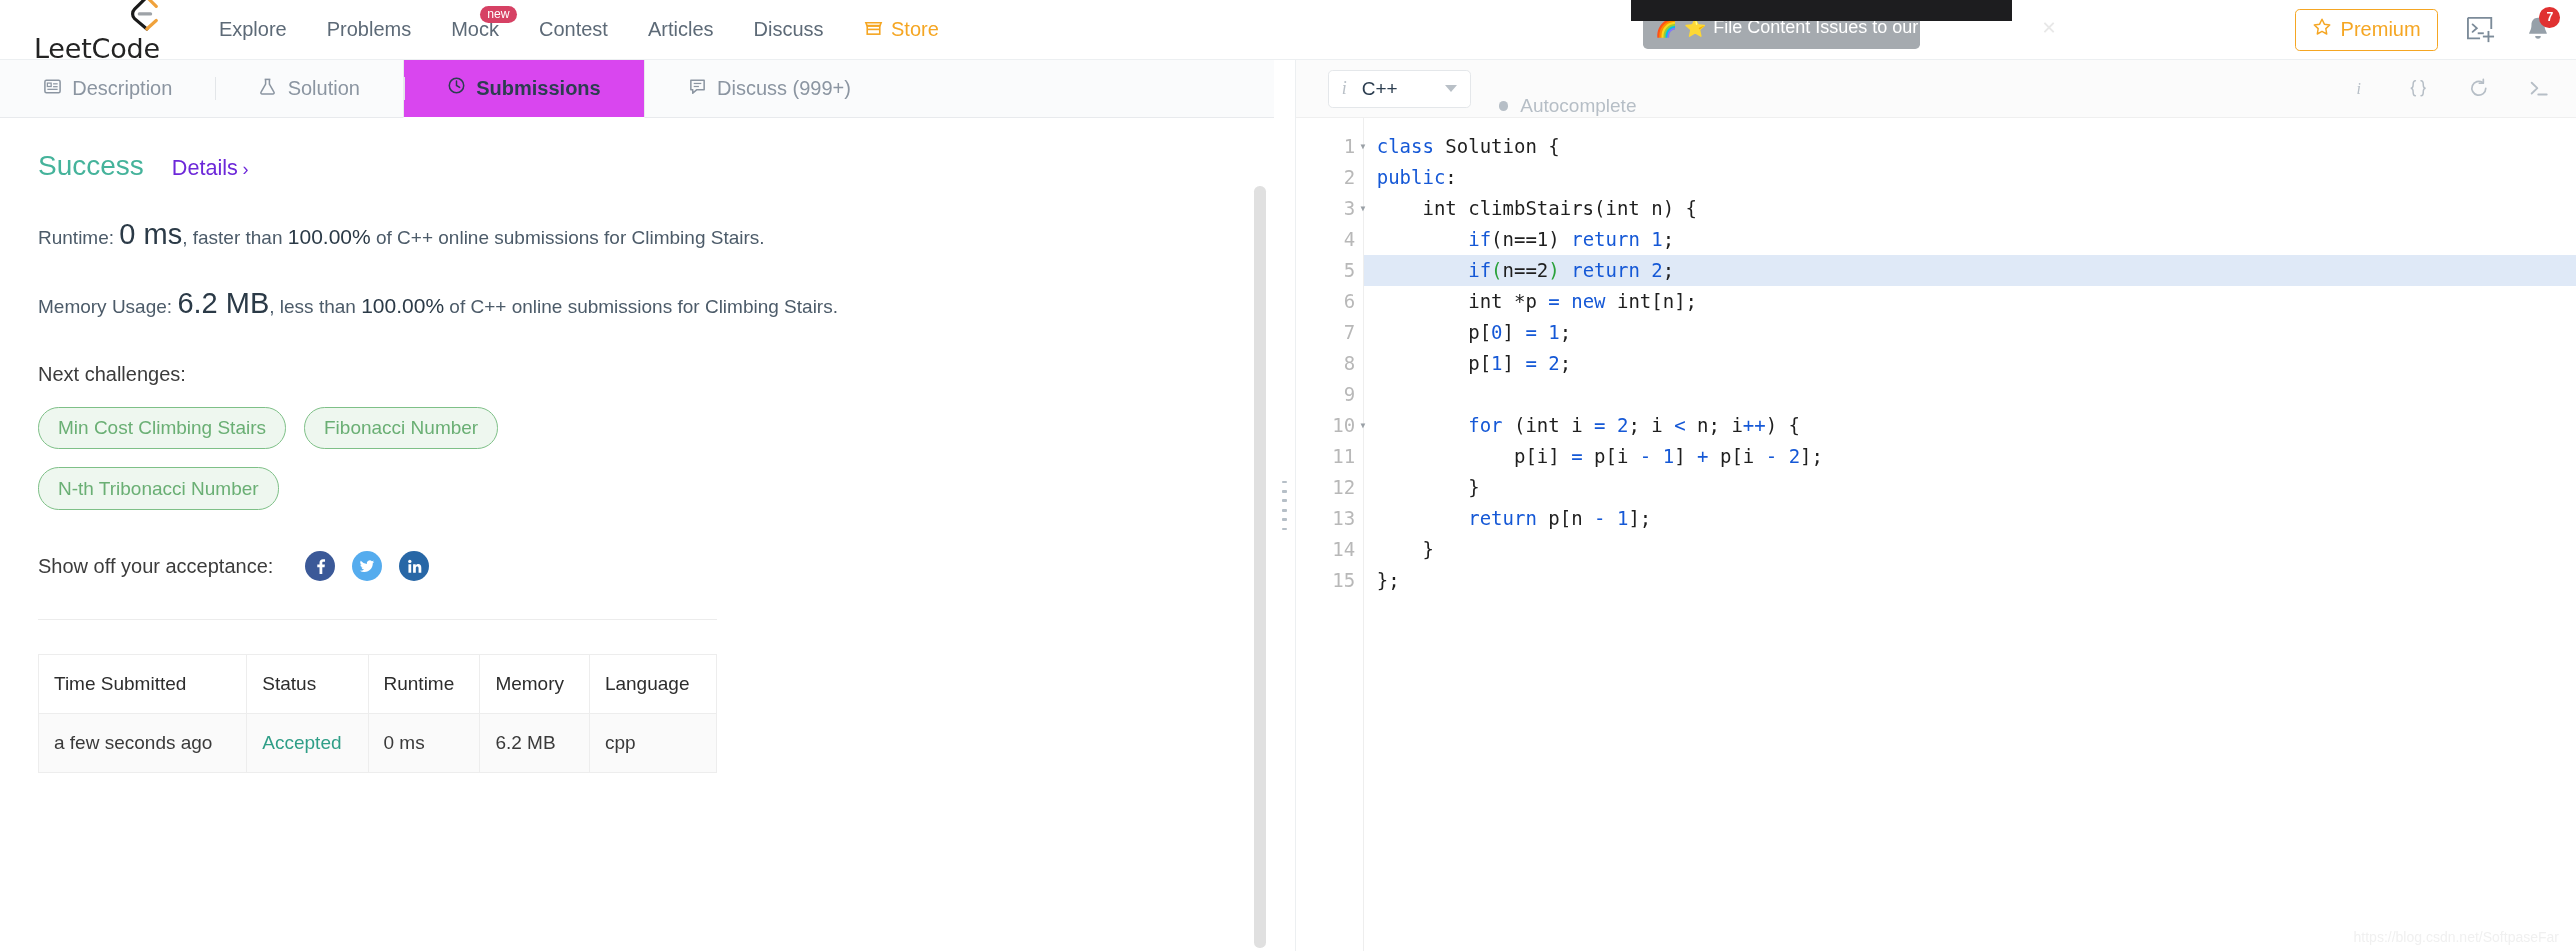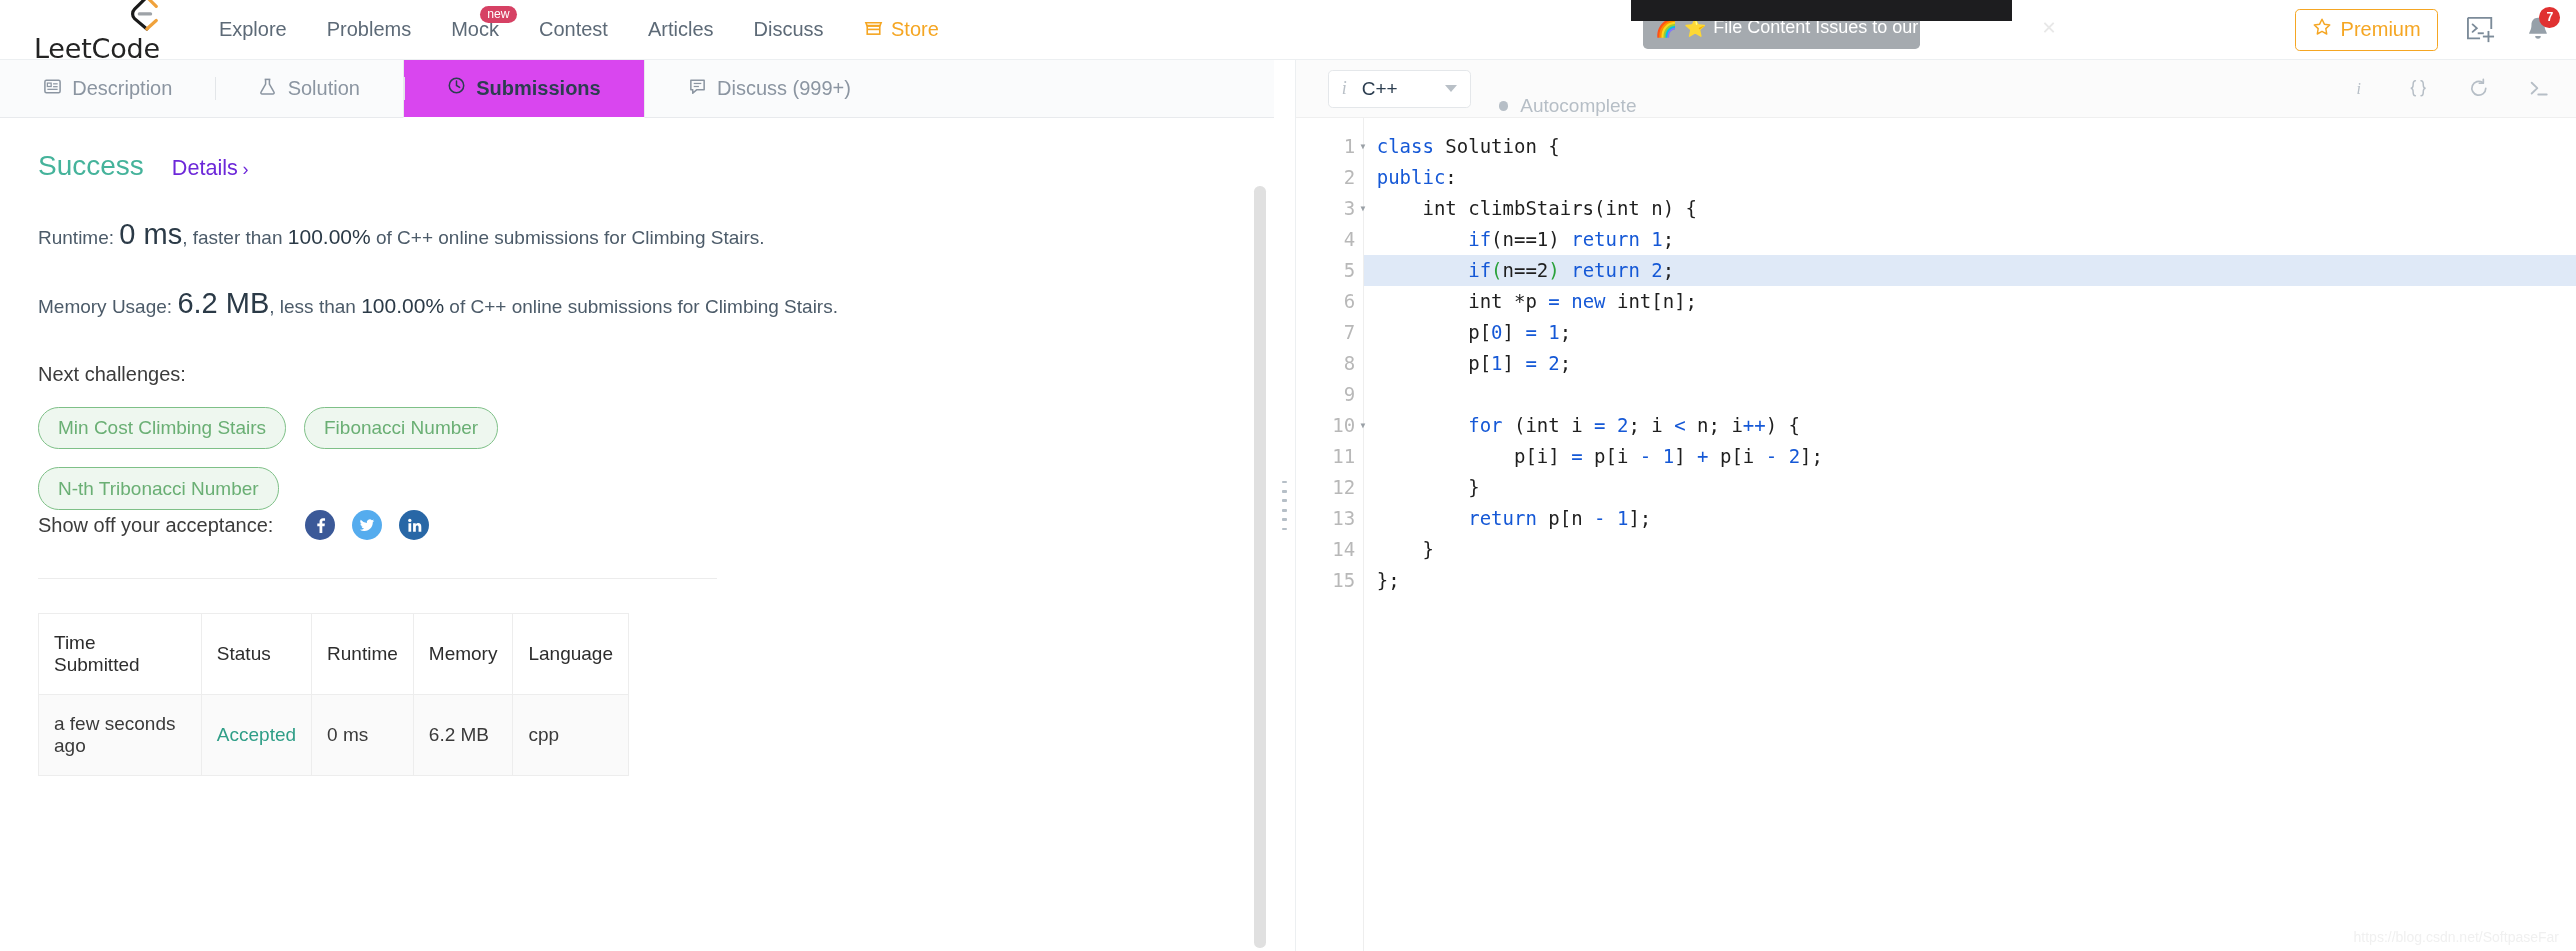--- a/index.html
+++ b/index.html
@@ -119,33 +119,33 @@
   .stat-line .pct { font-size: 21px; color: #2b3a47; }
 
   #next-title { margin-top: 43px; font-size: 20px; color: #3c3c3c; }
   #chips { margin-top: 20.7px; display: flex; flex-wrap: wrap; gap: 18px; max-width: 658px; }
   .chip {
     border: 1.3px solid #7ec087; background: #eef7ef; color: #6aaf74;
     border-radius: 20.7px; padding: 9.4px 19px; font-size: 19px; cursor: pointer;
     white-space: nowrap;
   }
 
-  #share-row { display: flex; align-items: center; gap: 32px; }
+  #share-row { margin-top: 41px; display: flex; align-items: center; gap: 32px; }
   #share-label { font-size: 20px; color: #3c3c3c; }
   #share-icons { display: flex; gap: 17px; }
   .soc {
     width: 30px; height: 30px; border-radius: 50%;
     display: flex; align-items: center; justify-content: center;
     cursor: pointer;
   }
   .soc svg { display: block; }
 
   #divider { margin-top: 38px; height: 0.9px; background: #ececec; width: 679px; }
 
-  #subs-table { margin-top: 34px; width: 591px; border-collapse: collapse; }
+  #subs-table { margin-top: 34px; width: 679px; border-collapse: collapse; }
   #subs-table th, #subs-table td {
     border: 0.9px solid #ededed; text-align: left;
     padding: 18px 15px; font-size: 19px;
   }
   #subs-table th { color: #2d2d2d; font-weight: 400; background: #ffffff; height: 58px; }
   #subs-table td { color: #3a3a3a; background: #fafafa; height: 58px; }
   #subs-table td.accepted { color: #2f9e87; }
 
   
   #left-scroll-track {

